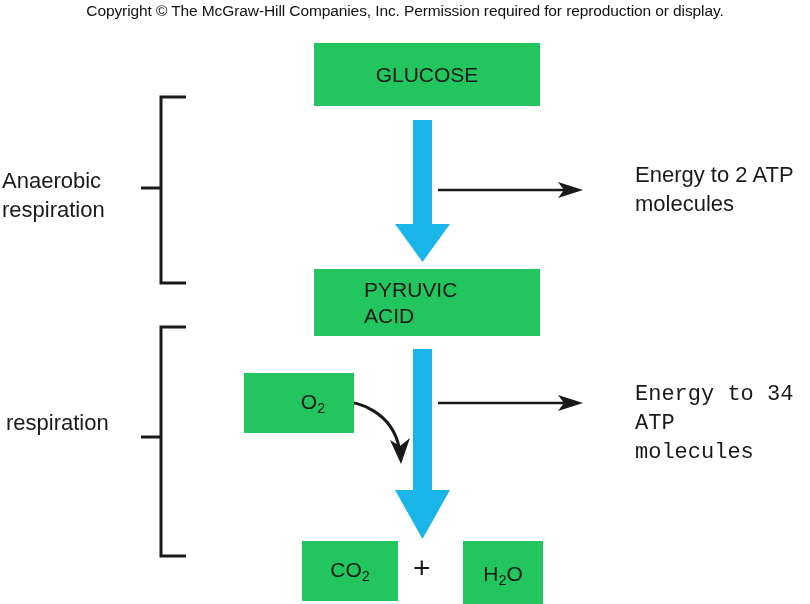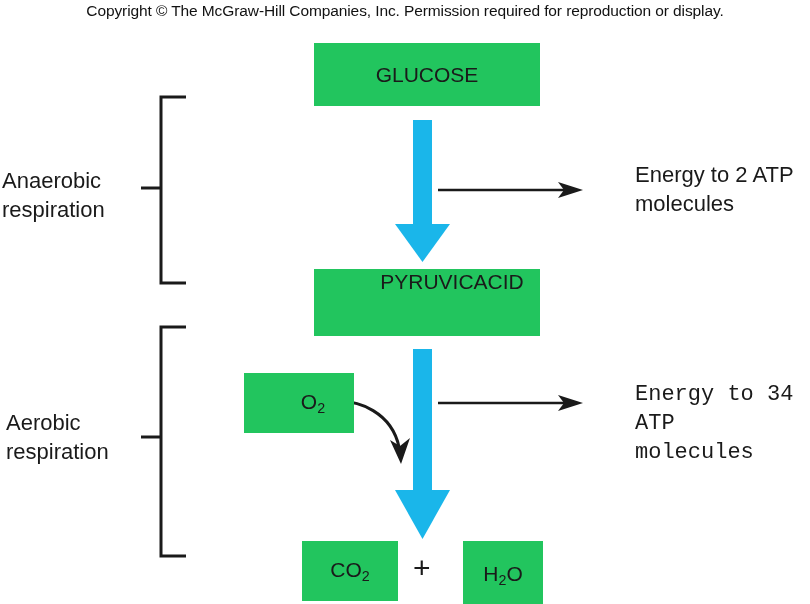--- a/index.html
+++ b/index.html
@@ -1,21 +1,21 @@
 <!DOCTYPE html>
 <html><head>
 <meta charset="utf-8">
 <style>
   html, body { margin:0; padding:0; background:#ffffff; }
   body { width:810px; height:604px; position:relative; overflow:hidden;
          font-family: "Liberation Sans", sans-serif; color:#1a1a1a; }
   .abs { position:absolute; }
   .copyright { left:0; top:2px; width:810px; text-align:center; font-size:15.5px; color:#111; letter-spacing:-0.1px; }
   .box { position:absolute; background:#22c55e; display:flex; align-items:center; justify-content:center; font-size:21px; color:#1a1a1a; }
-  .box.multi { flex-direction:row; align-items:flex-start; justify-content:center; line-height:1.2; }
+  .box.multi { flex-direction:column; align-items:flex-start; justify-content:center; line-height:1.2; }
   .side-label { position:absolute; font-size:22px; line-height:29px; color:#1a1a1a; }
   .energy-label { position:absolute; font-size:22px; line-height:29px; color:#1a1a1a;margin-left:40px; }
   .plus { position:absolute; font-size:30px; color:#1a1a1a; }
   sub { font-size:0.68em; vertical-align:-0.25em; }
   svg.overlay { position:absolute; left:0; top:0; }
 </style>
 </head>
 <body>
 
 <div class="abs copyright">Copyright © The McGraw-Hill Companies, Inc. Permission required for reproduction or display.</div>
@@ -79,21 +79,20 @@
 
 <div class="box" style="left:463px; top:541px; width:80px; height:67px;">
   <span><span>H</span><sub>2</sub><span>O</span></span>
 </div>
 
 <div class="side-label" style="left:2px; top:158px;margin-top:8px;">
   <div>Anaerobic</div>
   <div>respiration</div>
 </div>
 <div class="side-label" style="left:6px; top:408px;">
-  <div>Aerobic</div>
   <div>respiration</div>
 </div>
 
 <div class="energy-label" style="left:595px; top:160px;">
   <div>Energy to 2 ATP</div>
   <div>molecules</div>
 </div>
 <div class="energy-label" style="left:595px; top:380px;font-family:Liberation Mono, monospace;">
   <div>Energy to 34 ATP</div>
   <div>molecules</div>

